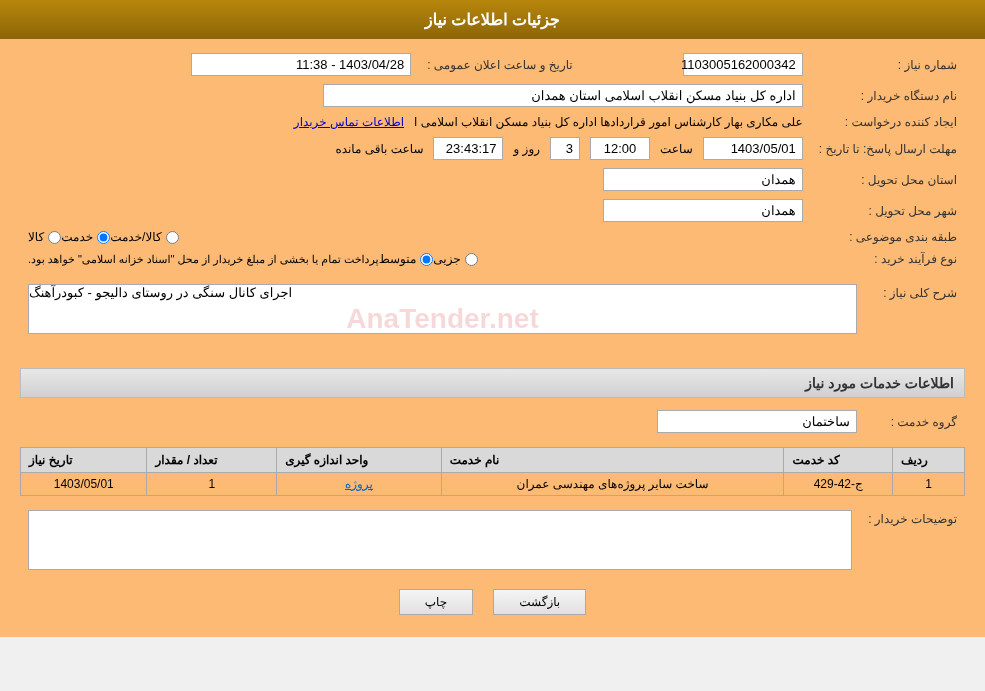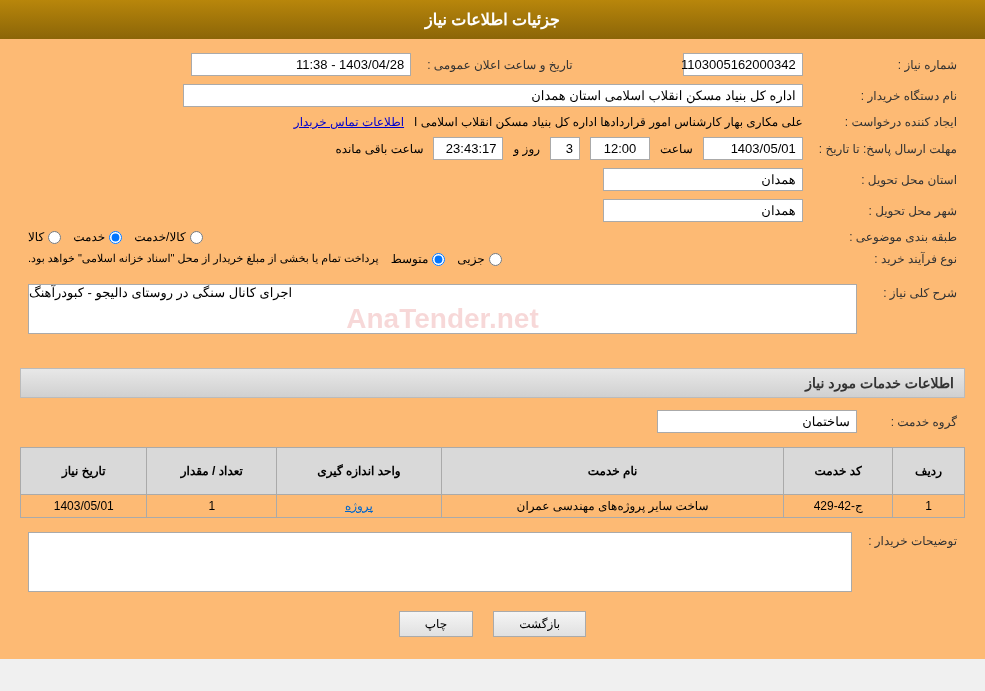--- a/index.html
+++ b/index.html
@@ -71,41 +71,40 @@
       border: 1px solid #bbb;
       padding: 6px 10px;
       font-size: 14px;
       font-weight: bold;
       color: #333;
       text-align: right;
       margin: 8px 0;
     }
     .radio-group {
       display: flex;
-      align-items: flex-start;
-      gap: 12px;
+      align-items: flex-end;
       flex-direction: row-reverse;
     }
     .radio-item {
       display: flex;
       align-items: center;
       gap: 4px;
       flex-direction: row-reverse;
     }
     .data-table {
       width: 100%;
       border-collapse: collapse;
       margin: 6px 0;
       font-size: 12px;
     }
     .data-table th {
       background: #d9d9d9;
       border: 1px solid #aaa;
-      padding: 16px 8px;
-      text-align: center;
+      padding: 5px 8px;
+      text-align: left;
       font-weight: bold;
     }
     .data-table td {
       border: 1px solid #aaa;
       padding: 4px 8px;
       text-align: center;
     }
     .data-table tr:nth-child(even) td {
       background: #f9f9f9;
     }
@@ -179,21 +178,21 @@
         </td>
         <td class="label-cell" style="text-align:right;">تاریخ و ساعت اعلان عمومی :</td>
         <td class="value-cell">
           <span class="input-box input-medium">1403/04/28 - 11:38</span>
         </td>
       </tr>
 
       <tr>
         <td class="label-cell">نام دستگاه خریدار :</td>
         <td class="value-cell" colspan="3">
-          <span class="input-box" style="width:620px;">اداره کل بنیاد مسکن انقلاب اسلامی استان همدان</span>
+          <span class="input-box" style="width:480px;">اداره کل بنیاد مسکن انقلاب اسلامی استان همدان</span>
         </td>
       </tr>
 
       <tr>
         <td class="label-cell">ایجاد کننده درخواست :</td>
         <td class="value-cell" colspan="3">
           <span>علی مکاری بهار کارشناس امور قراردادها اداره کل بنیاد مسکن انقلاب اسلامی ا</span>
           &nbsp;
           <span class="blue-link">اطلاعات تماس خریدار</span>
         </td>

